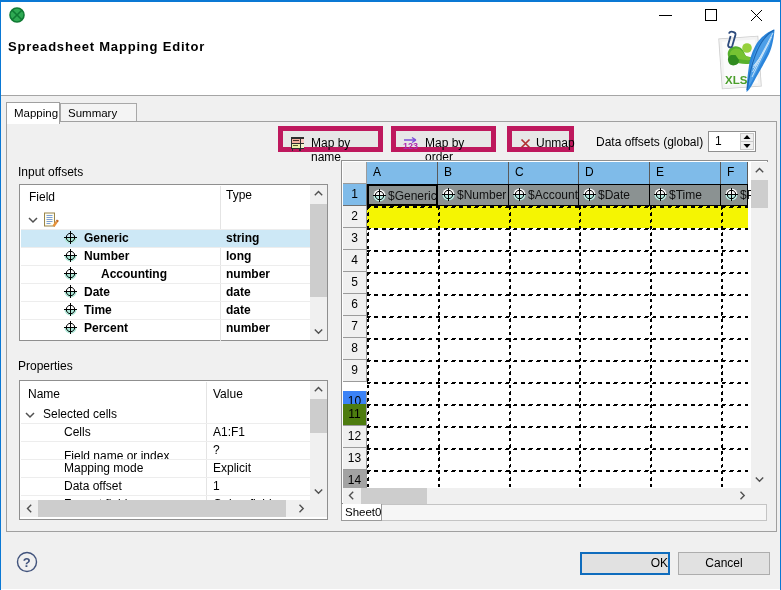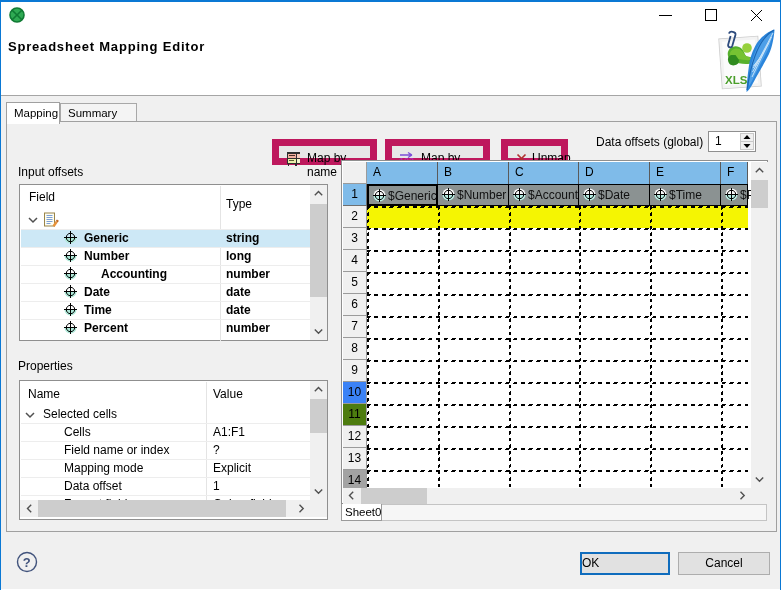--- a/index.html
+++ b/index.html
@@ -14,21 +14,21 @@
   #hsep{left:1px;top:95px;width:779px;height:1px;background:#a5a5a5;}
   #dlgbg{left:1px;top:96px;width:779px;height:493px;background:#f0f0f0;}
   #title{left:8px;top:39px;font-size:13px;font-weight:bold;letter-spacing:0.8px;}
   
   #tabpane{left:6px;top:121px;width:769px;height:409px;border:1px solid #a0a0a0;background:#f0f0f0;}
   #tab1{left:6px;top:102px;width:54px;height:22px;background:#fff;border:1px solid #a0a0a0;border-bottom:none;box-sizing:border-box;font-size:11.5px;}
   #tab1 span{position:absolute;left:7px;top:4px;}
   #tab2{left:60px;top:103px;width:77px;height:18px;background:#f4f4f4;border:1px solid #a8a8a8;border-bottom:none;box-sizing:border-box;font-size:11.5px;}
   #tab2 span{position:absolute;left:7px;top:3px;}
   
-  .tbtn{position:absolute;top:139px;height:26px;background:#e7e7e7;border:7px solid #be185d;box-sizing:border-box;}
+  .tbtn{position:absolute;top:126px;height:26px;background:#e7e7e7;border:5px solid #be185d;box-sizing:border-box;margin-left:6px;}
   .tbtn .lbl{position:absolute;top:5px;}
   
   .seclabel{position:absolute;left:18px;}
   
   .panel{position:absolute;left:19px;width:309px;background:#fff;border:1px solid #8f8f8f;box-sizing:border-box;}
   .colsep{position:absolute;top:1px;width:1px;background:#e4e4e4;}
   .rowsep{position:absolute;left:1px;height:1px;background:#ededed;}
   
   .sb{position:absolute;background:#f0f0f0;}
   .sbthumb{position:absolute;background:#cdcdcd;}
@@ -39,21 +39,21 @@
   .colhdr{position:absolute;top:1px;height:22px;background:#7fbbe9;border-right:1px solid #5a5a5a;box-sizing:border-box;}
   .colhdr span{position:absolute;left:6px;top:3px;}
   .rowhdr{position:absolute;left:1px;width:24px;height:22px;background:#f0f0f0;border-bottom:1px solid #9b9b9b;border-right:1px solid #9b9b9b;box-sizing:border-box;text-align:center;line-height:21px;}
   .hdrcell{position:absolute;top:23px;height:22px;background:#8b9292;border:1px solid #000;box-sizing:border-box;color:#111;}
   .hdrcell .t{position:absolute;left:19px;top:3px;white-space:nowrap;}
   .dashH{position:absolute;height:2px;background:repeating-linear-gradient(115deg,#000 0 3.5px,transparent 3.5px 7px);}
   .dashV{position:absolute;width:2px;background:repeating-linear-gradient(-25deg,#000 0 3px,transparent 3px 6px);}
   
   .fico{position:absolute;width:13px;height:13px;}
   
-  #okbtn{left:580px;top:552px;width:90px;height:23px;background:#e1e1e1;border:2px solid #0f6cbd;box-sizing:border-box;text-align:left;line-height:19px;}
+  #okbtn{left:580px;top:552px;width:90px;height:23px;background:#e1e1e1;border:2px solid #0f6cbd;box-sizing:border-box;text-align:right;line-height:19px;}
   #cancelbtn{left:678px;top:552px;width:92px;height:23px;background:#e1e1e1;border:1px solid #adadad;box-sizing:border-box;text-align:center;line-height:21px;}
 </style>
 </head>
 <body>
 <div id="frame" class="abs"></div>
 <div id="titlebar" class="abs"></div>
 <div id="dlgbg" class="abs"></div>
 <div id="hsep" class="abs"></div>
 
 <svg class="abs" style="left:9px;top:7px" width="16" height="16" viewBox="0 0 16 16">
@@ -135,21 +135,21 @@
   <div style="position:absolute;right:1px;bottom:1px;width:14px;height:9px;background:#f0f0f0;border:1px solid #c8c8c8;box-sizing:border-box"></div>
   <svg style="position:absolute;right:2px;top:2px" width="12" height="16" viewBox="0 0 12 16">
     <path d="M6 1 L9.5 5 H2.5 Z" fill="#000"></path>
     <path d="M6 14 L9.5 10 H2.5 Z" fill="#000"></path>
   </svg>
 </div>
 
 <div class="seclabel abs" style="top:165px">Input offsets</div>
 <div class="panel abs" id="treepanel" style="top:184px;height:157px">
     <div class="abs" style="left:9px;top:5px">Field</div>
-    <div class="abs" style="left:206px;top:12px">Type</div>
+    <div class="abs" style="left:206px;top:3px">Type</div>
     <div class="colsep" style="left:200px;height:155px"></div>
     <svg class="abs" style="left:8px;top:30px" width="10" height="10" viewBox="0 0 10 10">
       <path d="M1 3 L5 7 L9 3" stroke="#505050" stroke-width="1.5" fill="none"></path>
     </svg>
     <svg class="abs" style="left:23px;top:27px" width="16" height="16" viewBox="0 0 16 16">
       <rect x="1.5" y="1" width="10" height="13" fill="#fdfdf2" stroke="#9a8448" stroke-width="1"></rect>
       <path d="M3.5 3.5 h6 M3.5 5.5 h6 M3.5 7.5 h6 M3.5 9.5 h6 M3.5 11.5 h4" stroke="#7d9fd4" stroke-width="1.1"></path>
       <path d="M9.5 13.5 l3.2-4.5 2 1.4 -3.2 4.5 z" fill="#e8923a"></path>
       <path d="M12.7 9 l1.2-1.6 2 1.4 -1.2 1.6 z" fill="#c06820"></path>
     </svg>
@@ -222,21 +222,21 @@
     <div class="abs" style="left:193px;top:6px">Value</div>
     <div class="colsep" style="left:186px;height:118px"></div>
     <svg class="abs" style="left:5px;top:29px" width="10" height="10" viewBox="0 0 10 10">
       <path d="M1 3 L5 7 L9 3" stroke="#505050" stroke-width="1.5" fill="none"></path>
     </svg>
     <div class="abs" style="left:23px;top:26px">Selected cells</div>
     <div class="rowsep" style="top:42px;width:290px"></div>
     <div class="abs" style="left:44px;top:44px">Cells</div>
     <div class="abs" style="left:193px;top:44px">A1:F1</div>
     <div class="rowsep" style="top:60px;width:290px"></div>
-    <div class="abs" style="left:44px;top:62px">Field name or index</div>
+    <div class="abs" style="left:44px;top:68px">Field name or index</div>
     <div class="abs" style="left:193px;top:62px">?</div>
     <div class="rowsep" style="top:78px;width:290px"></div>
     <div class="abs" style="left:44px;top:80px">Mapping mode</div>
     <div class="abs" style="left:193px;top:80px">Explicit</div>
     <div class="rowsep" style="top:96px;width:290px"></div>
     <div class="abs" style="left:44px;top:98px">Data offset</div>
     <div class="abs" style="left:193px;top:98px">1</div>
     <div class="rowsep" style="top:114px;width:290px"></div>
     <div class="abs" style="left:44px;top:116px">Format field</div>
     <div class="abs" style="left:193px;top:116px">Only…field</div>
@@ -288,21 +288,21 @@
     </div>
     <div class="rowhdr" style="top:23px;height:22px;background:#7fbbe9;border-color:#6f6f6f">1</div>
     <div class="rowhdr" style="top:45px;height:22px;background:#f0f0f0;border-color:#9b9b9b">2</div>
     <div class="rowhdr" style="top:67px;height:22px;background:#f0f0f0;border-color:#9b9b9b">3</div>
     <div class="rowhdr" style="top:89px;height:22px;background:#f0f0f0;border-color:#9b9b9b">4</div>
     <div class="rowhdr" style="top:111px;height:22px;background:#f0f0f0;border-color:#9b9b9b">5</div>
     <div class="rowhdr" style="top:133px;height:22px;background:#f0f0f0;border-color:#9b9b9b">6</div>
     <div class="rowhdr" style="top:155px;height:22px;background:#f0f0f0;border-color:#9b9b9b">7</div>
     <div class="rowhdr" style="top:177px;height:22px;background:#f0f0f0;border-color:#9b9b9b">8</div>
     <div class="rowhdr" style="top:199px;height:22px;background:#f0f0f0;border-color:#9b9b9b">9</div>
-    <div class="rowhdr" style="top:221px;height:22px;background:#3b82f6;border-color:#9b9b9b">10</div>
+    <div class="rowhdr" style="top:230px;height:22px;background:#3b82f6;border-color:#9b9b9b">10</div>
     <div class="rowhdr" style="top:243px;height:22px;background:#4d7c0f;border-color:#9b9b9b">11</div>
     <div class="rowhdr" style="top:265px;height:22px;background:#f0f0f0;border-color:#9b9b9b">12</div>
     <div class="rowhdr" style="top:287px;height:22px;background:#f0f0f0;border-color:#9b9b9b">13</div>
     <div class="rowhdr" style="top:309px;height:20px;background:#a3a3a3;border-color:#9b9b9b">14</div>
     <div class="hdrcell" style="left:25px;width:71px;border-width:2px">
       <svg class="fico" style="left:4px;top:3px" width="13" height="13" viewBox="0 0 13 13">
         <path d="M6.5 6.5 h-6 a6 6 0 0 1 12 0 z" fill="#fafafa"></path>
         <path d="M6.5 6.5 h6 a6 6 0 0 1 -12 0 z" fill="#b9eee4"></path>
         <circle cx="6.5" cy="6.5" r="4.2" fill="none" stroke="#000" stroke-width="1"></circle>
         <path d="M6.5 0 V13 M0 6.5 H13" stroke="#000" stroke-width="1"></path>

